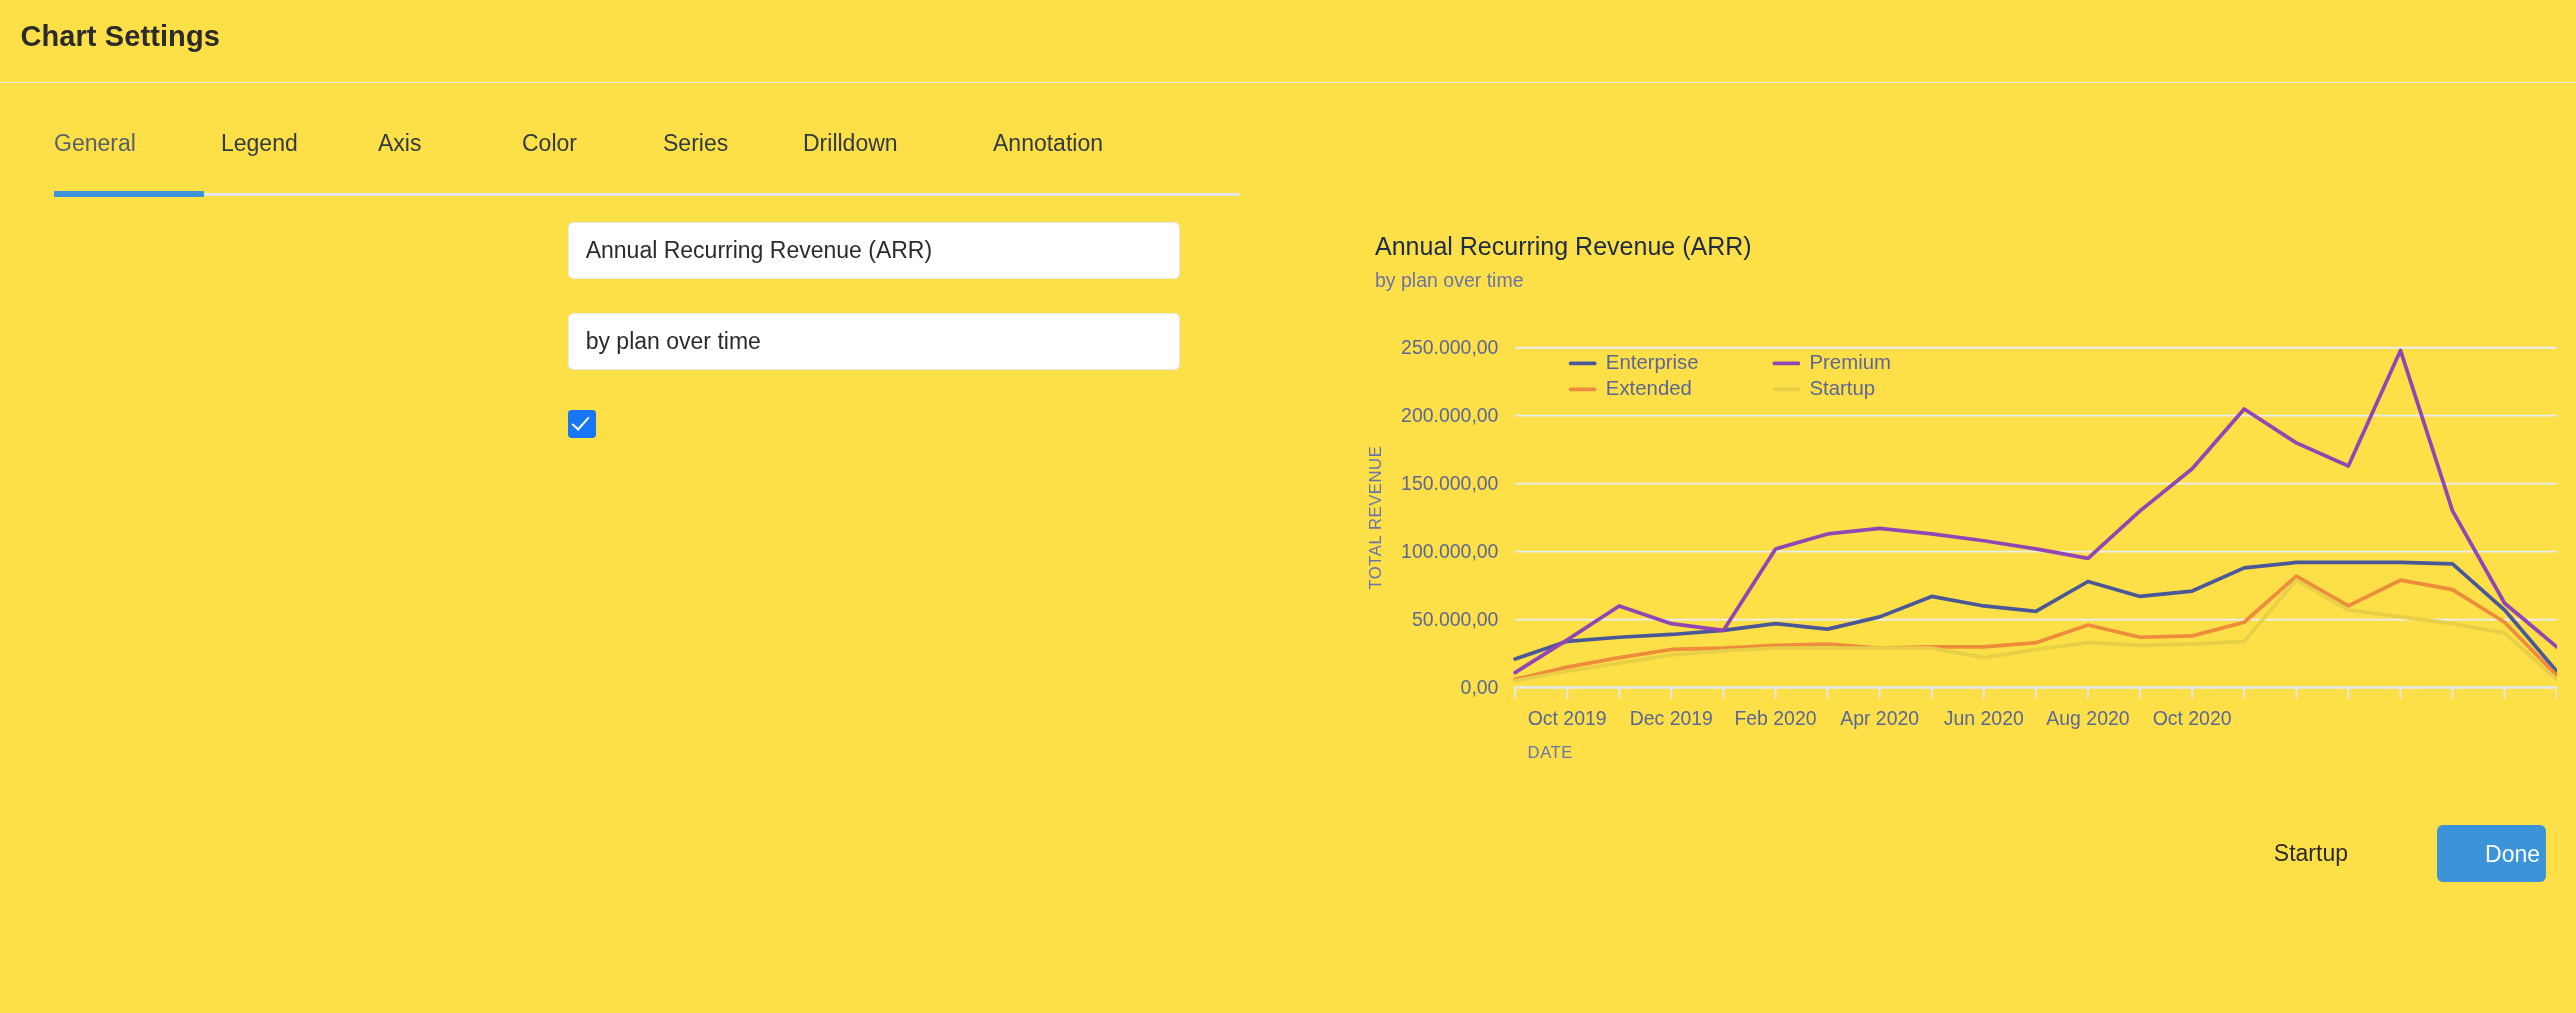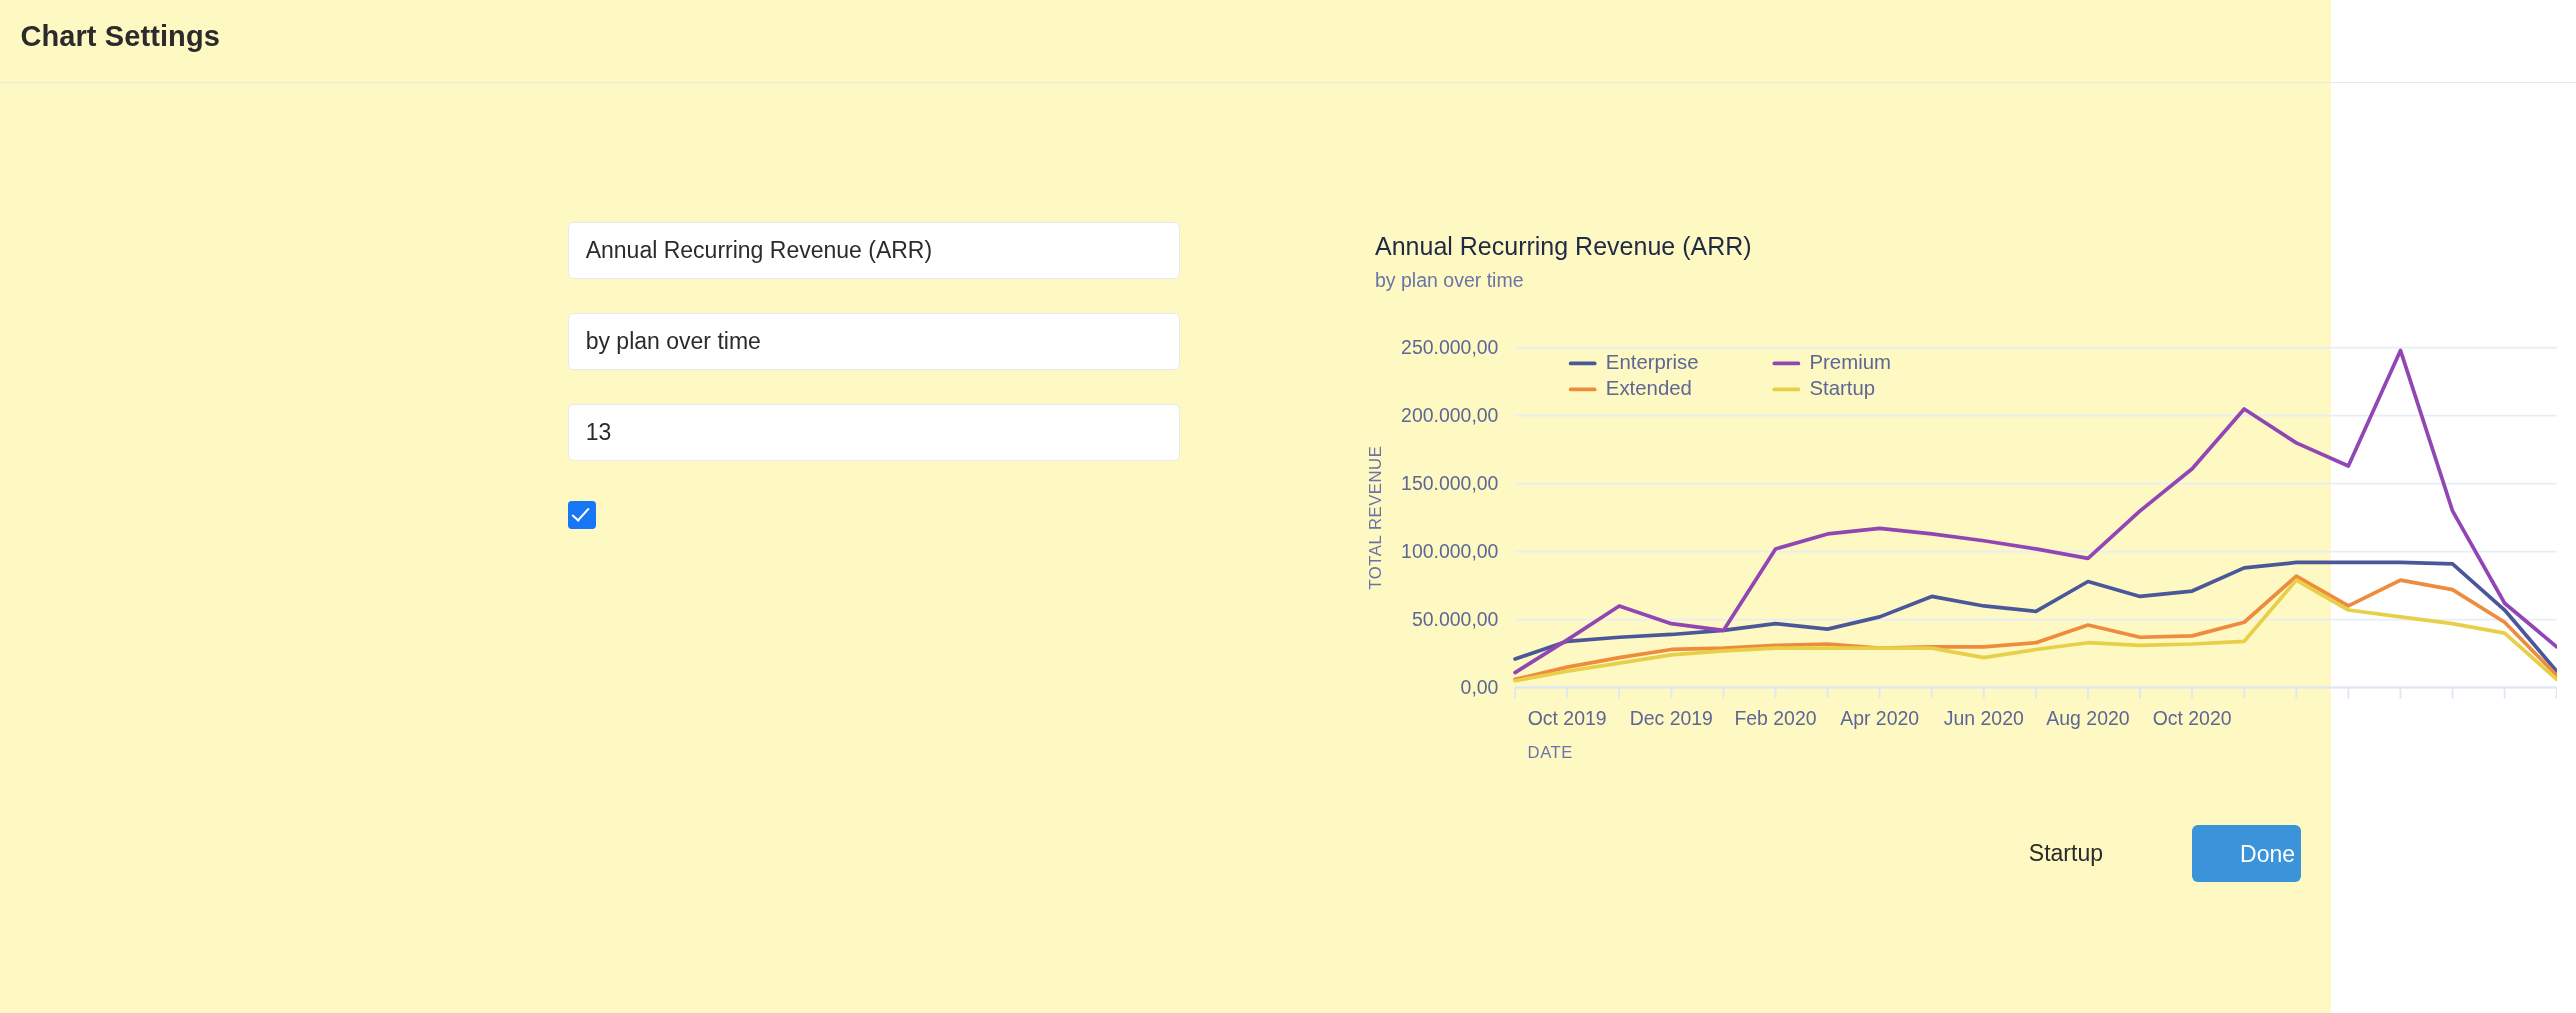--- a/index.html
+++ b/index.html
@@ -9,23 +9,23 @@
   }
   body {
     width: 2576px;
     height: 1014px;
     font-family: "Liberation Sans", sans-serif;
     color: #2b2b2b;
     overflow: hidden;
   }
   #page {
     position: relative;
-    width: 2331px;
+    width: 2576px;
     height: 1014px;
-    background: #fef9c3;
+    background: #fde047;
   }
 
   
   .header {
     position: absolute;
     left: 0; top: 0;
     width: 2576px;
     height: 83px;
     border-bottom: 1.9px solid #e6e8ea;
     box-sizing: border-box;
@@ -213,38 +213,45 @@
 </style>
 </head>
 <body>
 
 <div id="page">
 
   <div class="header">
     <div class="header-title">Chart Settings</div>
   </div>
 
+  <div class="tabs">
+    <div class="tabs-underline"></div>
+    <div class="tab active" style="left:0px;">General</div>
+    <div class="tab" style="left:167px;">Legend</div>
+    <div class="tab" style="left:324px;">Axis</div>
+    <div class="tab" style="left:468px;">Color</div>
+    <div class="tab" style="left:609px;">Series</div>
+    <div class="tab" style="left:749px;">Drilldown</div>
+    <div class="tab" style="left:939px;">Annotation</div>
+    <div class="tab-active-bar" style="left:0px; width:150px;"></div>
+  </div>
 
   <div class="form">
 
     <div class="form-row">
 
       <input class="field" type="text" value="Annual Recurring Revenue (ARR)" style="">
     </div>
 
 
     <div class="form-row">
 
       <input class="field" type="text" value="by plan over time" style="">
     </div>
 
-    <div class="form-row">
-
-      <input class="field" type="text" value="13" style="">
-    </div>
 
     <div class="form-row" style="height:65px;">
 
       <div class="checkbox-wrap">
         <div class="checkbox"></div>
       </div>
     </div>
 
   </div>
 

